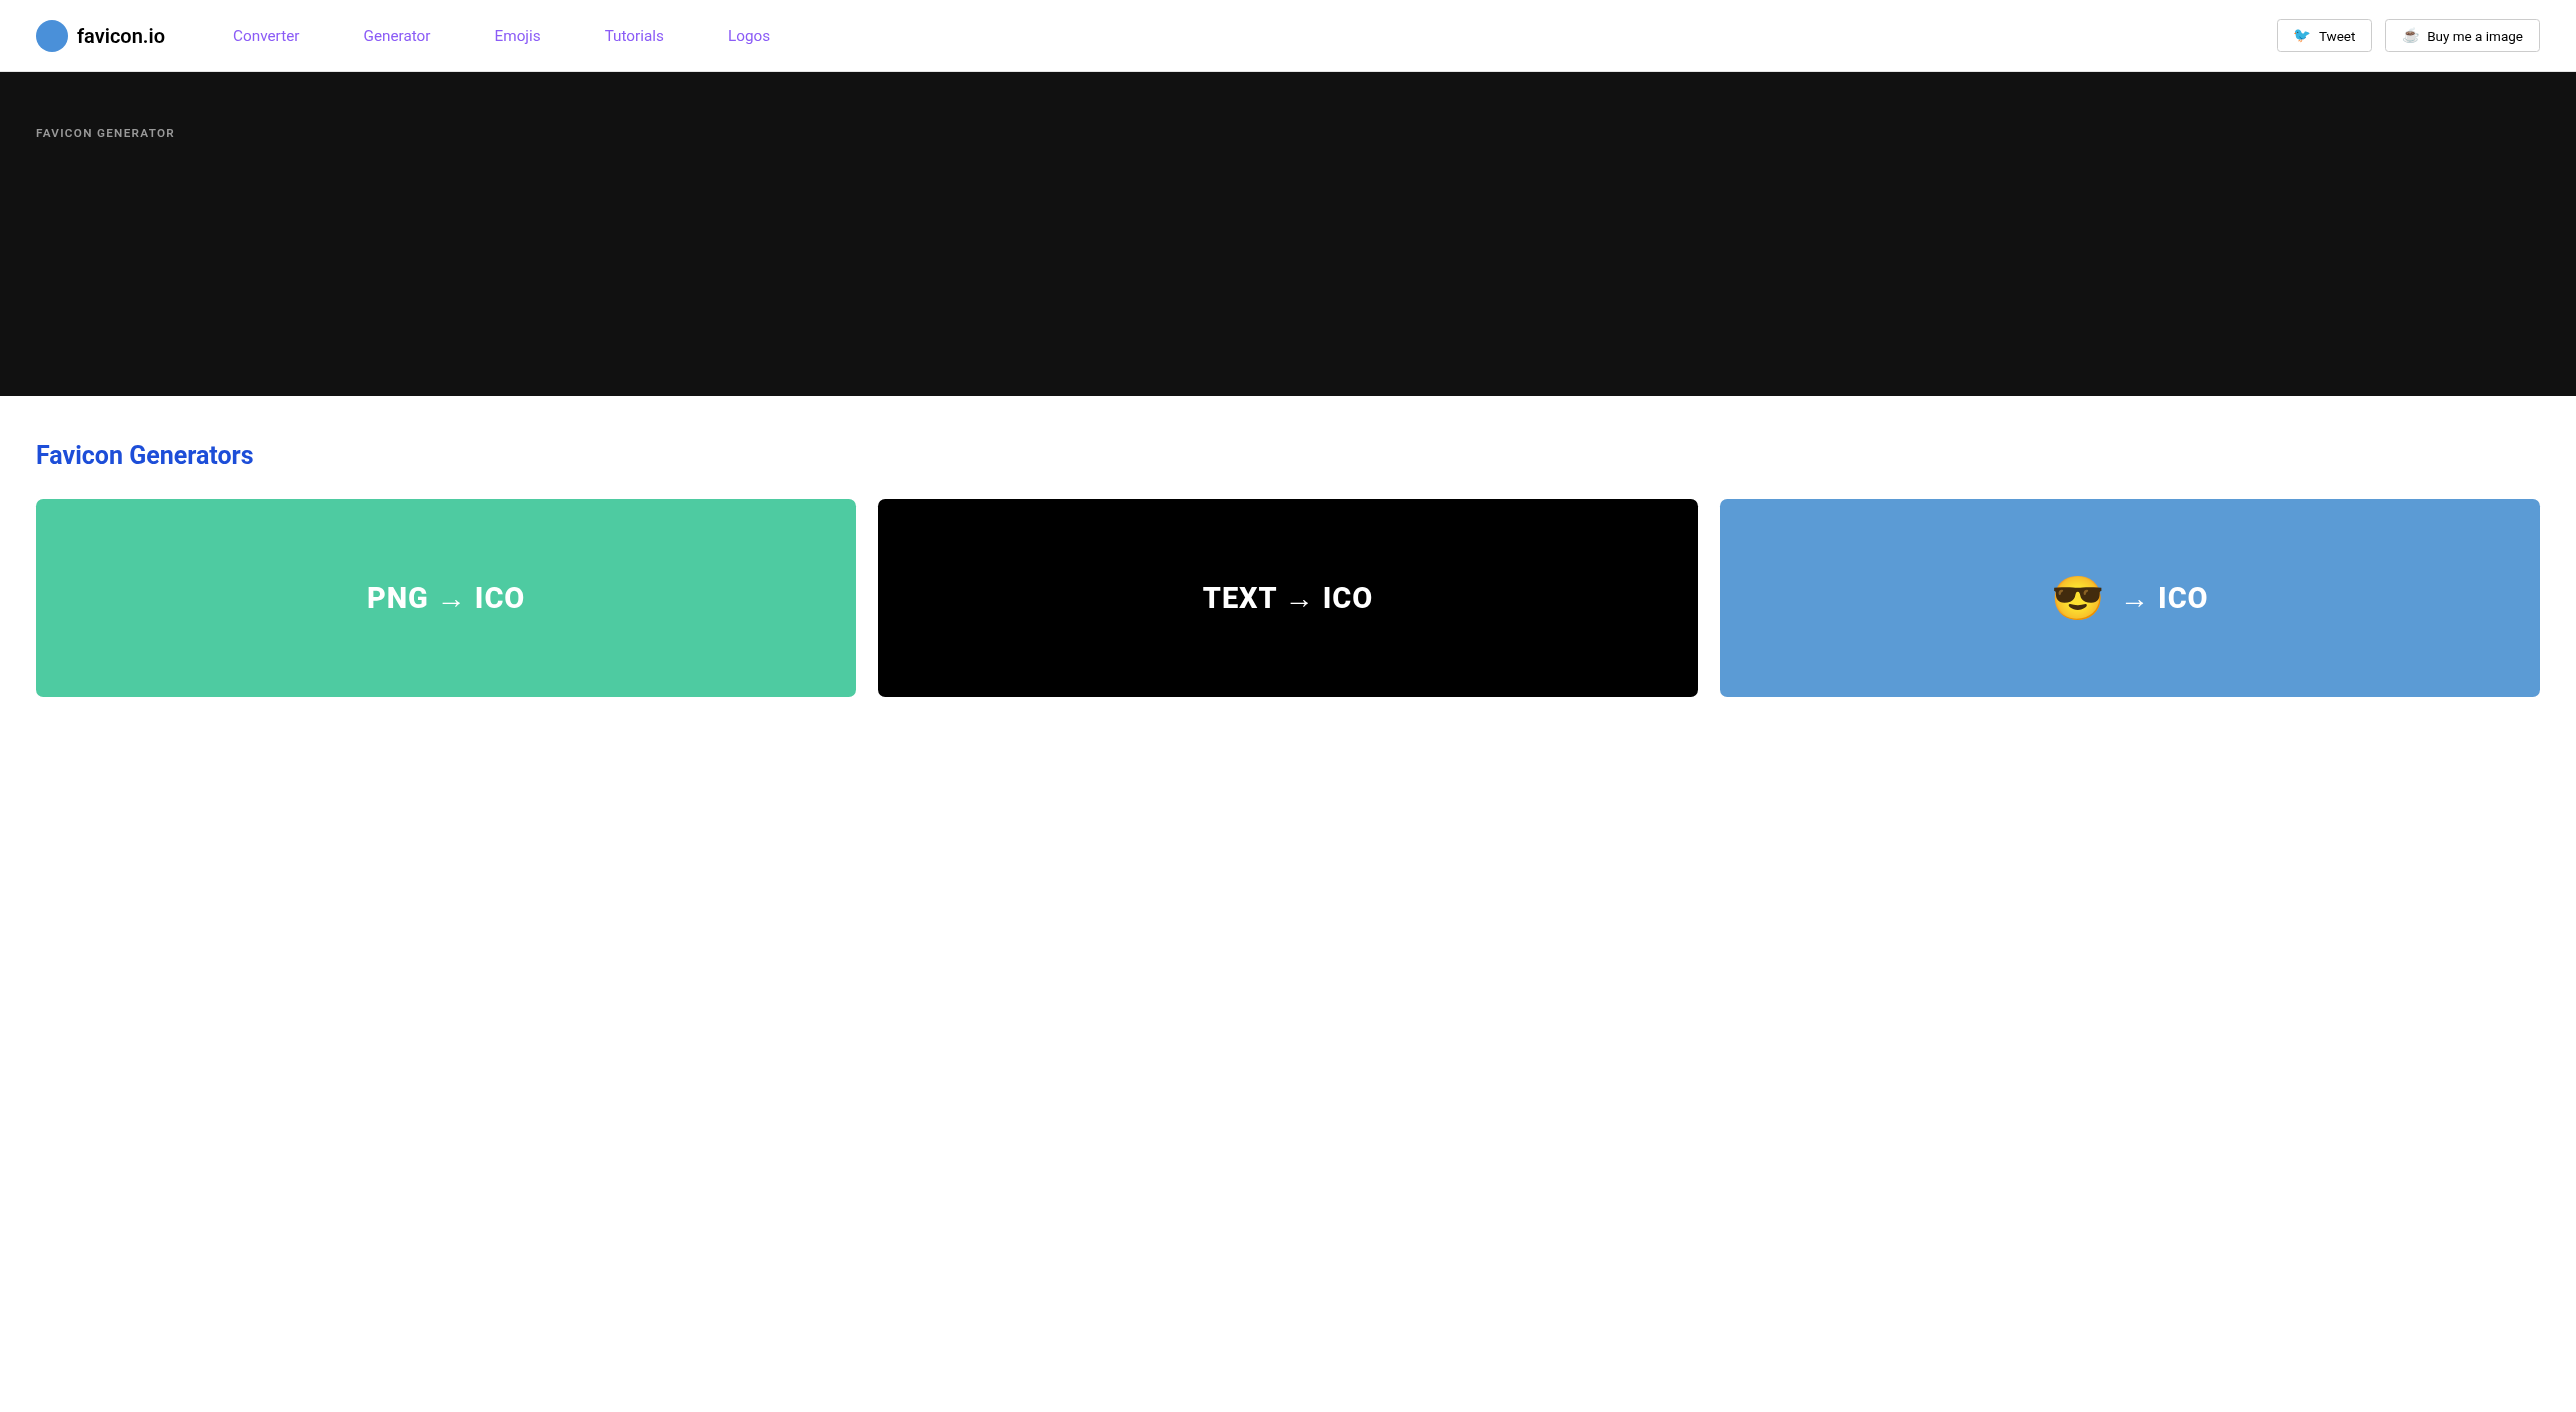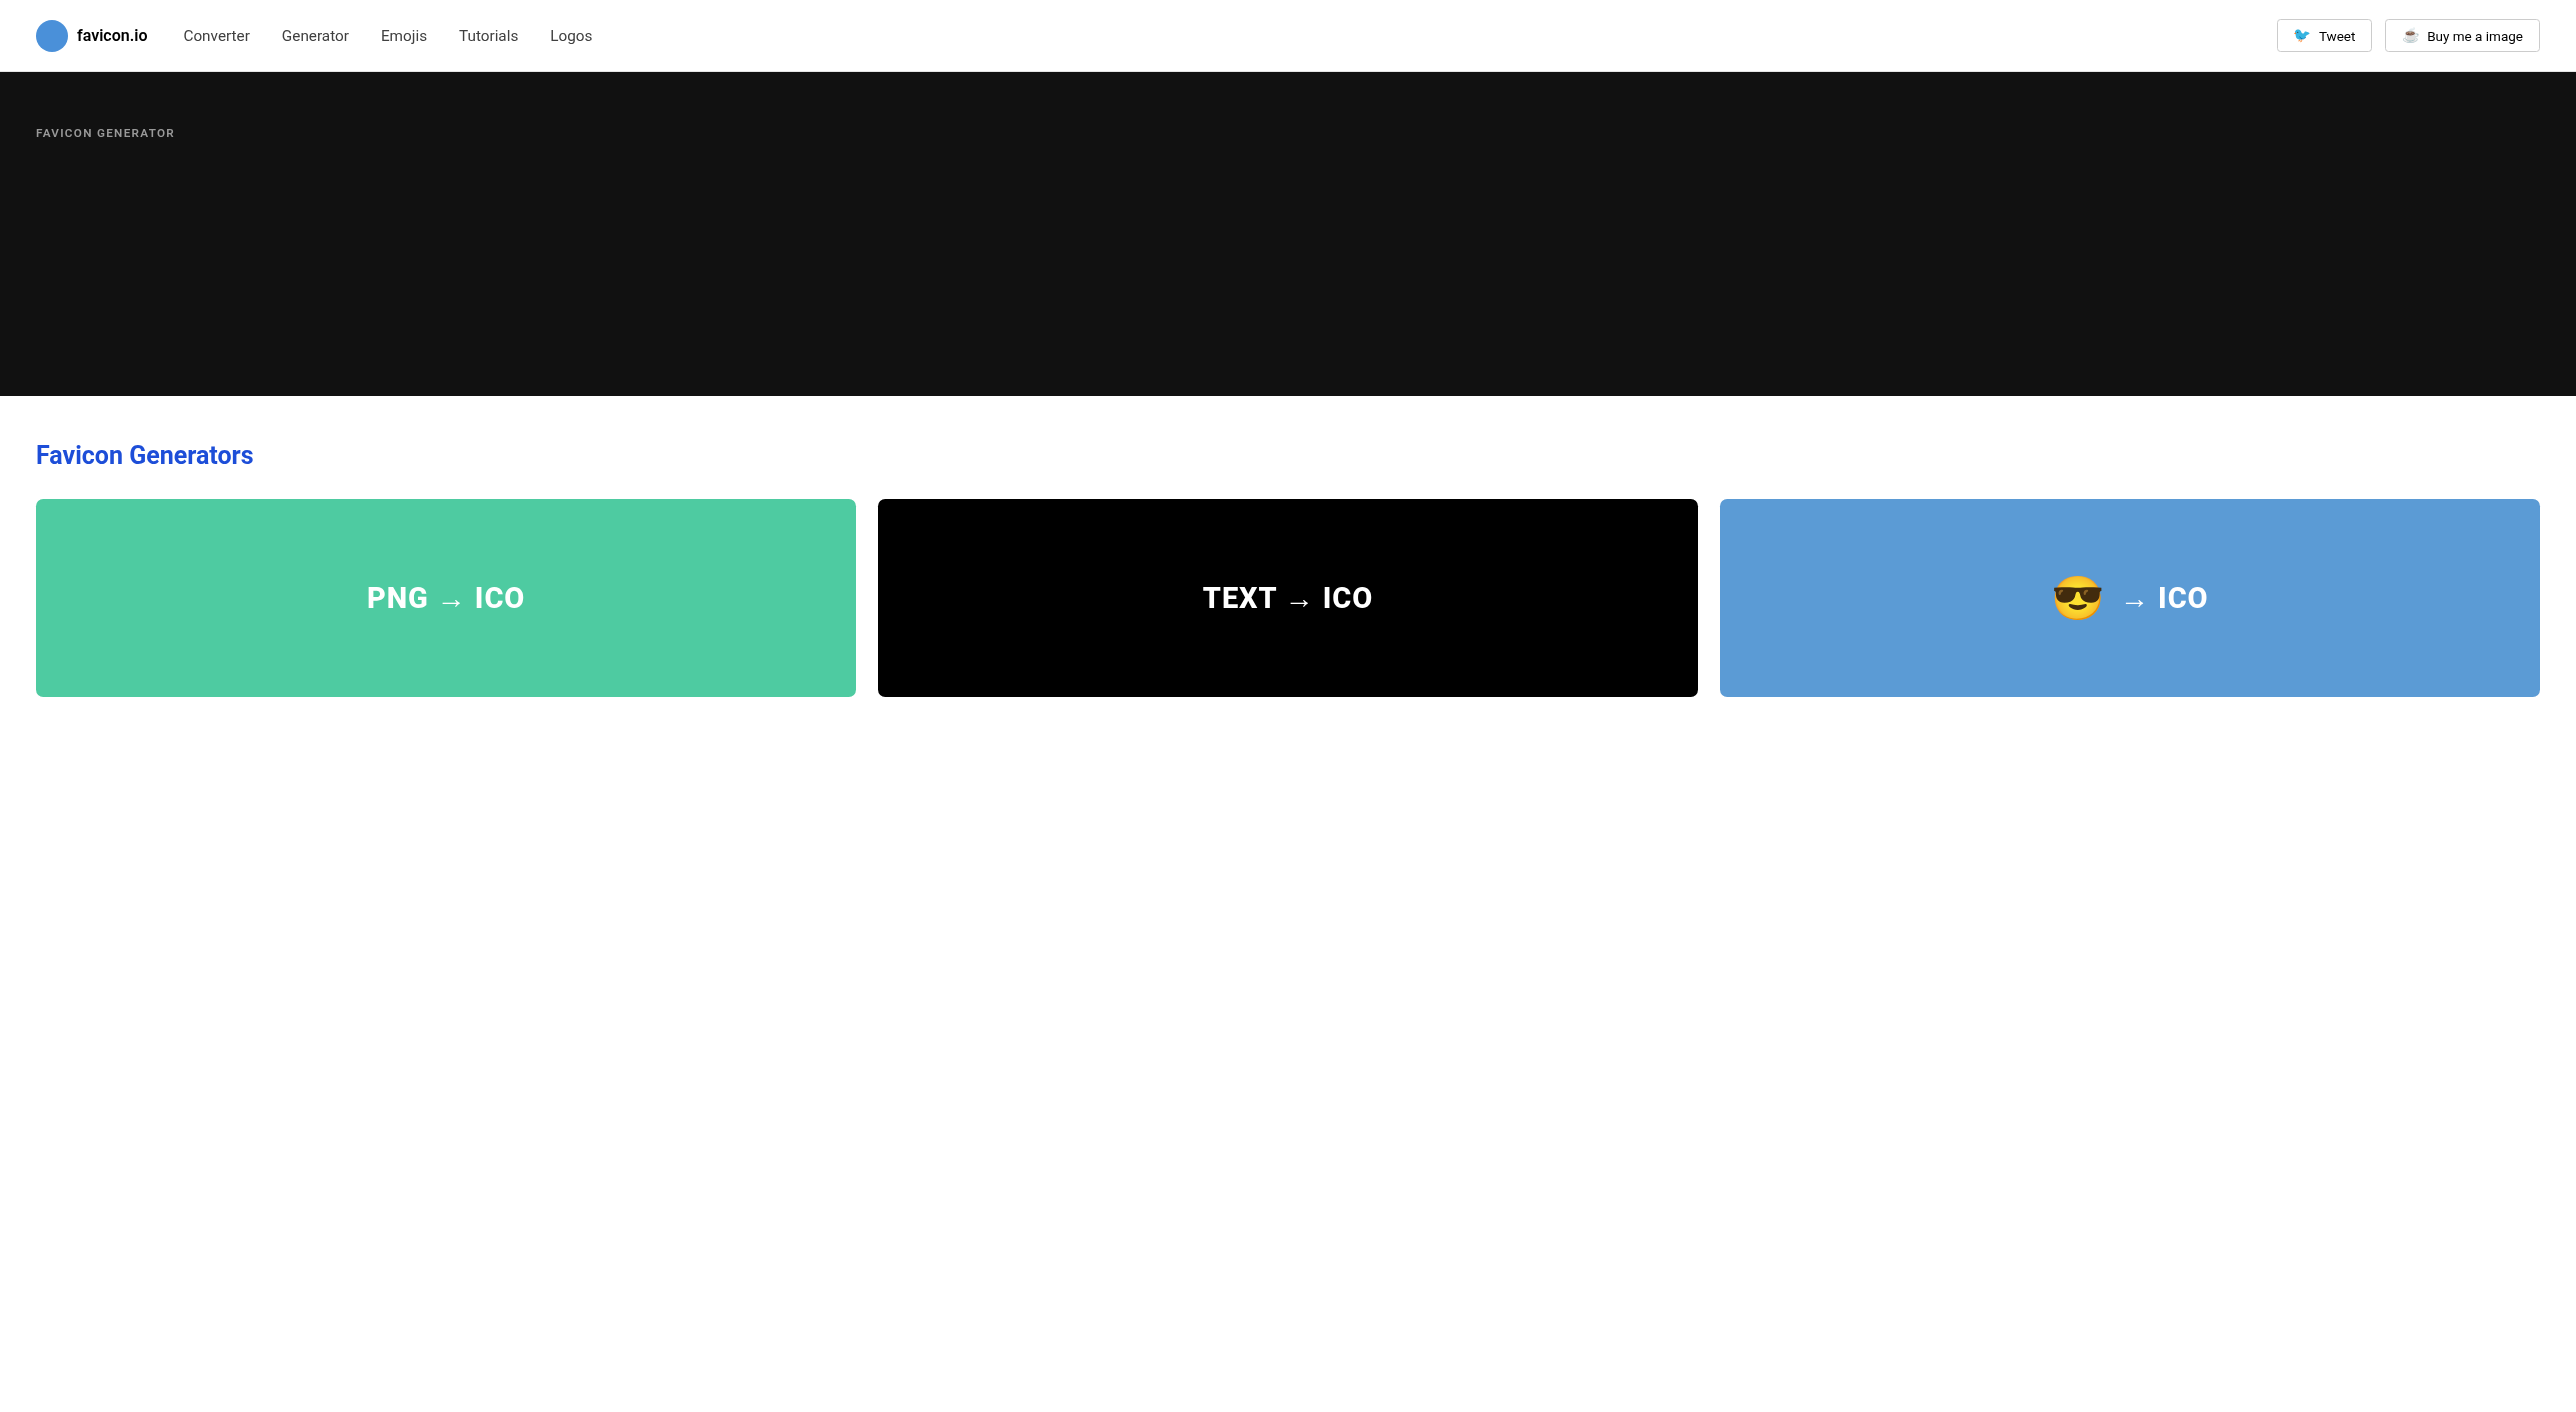--- a/index.html
+++ b/index.html
@@ -34,37 +34,38 @@
     }
 
     .logo-circle {
       width: 32px;
       height: 32px;
       background: #4A90D9;
       border-radius: 50%;
     }
 
     .logo-text {
-      font-size: 16px;
+      font-size: 20px;
       font-weight: 600;
       color: #000;
     }
 
     .nav-links {
       display: flex;
       align-items: center;
       gap: 32px;
       flex: 1;
     }
 
     .nav-link {
       text-decoration: none;
-      color: #404040;
+      color: #8b5cf6;
       font-size: 15.3px;
       font-weight: 400;
+      margin-left: 32px;
     }
 
     .nav-actions {
       display: flex;
       align-items: center;
       gap: 12.6px;
     }
 
     .btn-tweet {
       display: flex;

